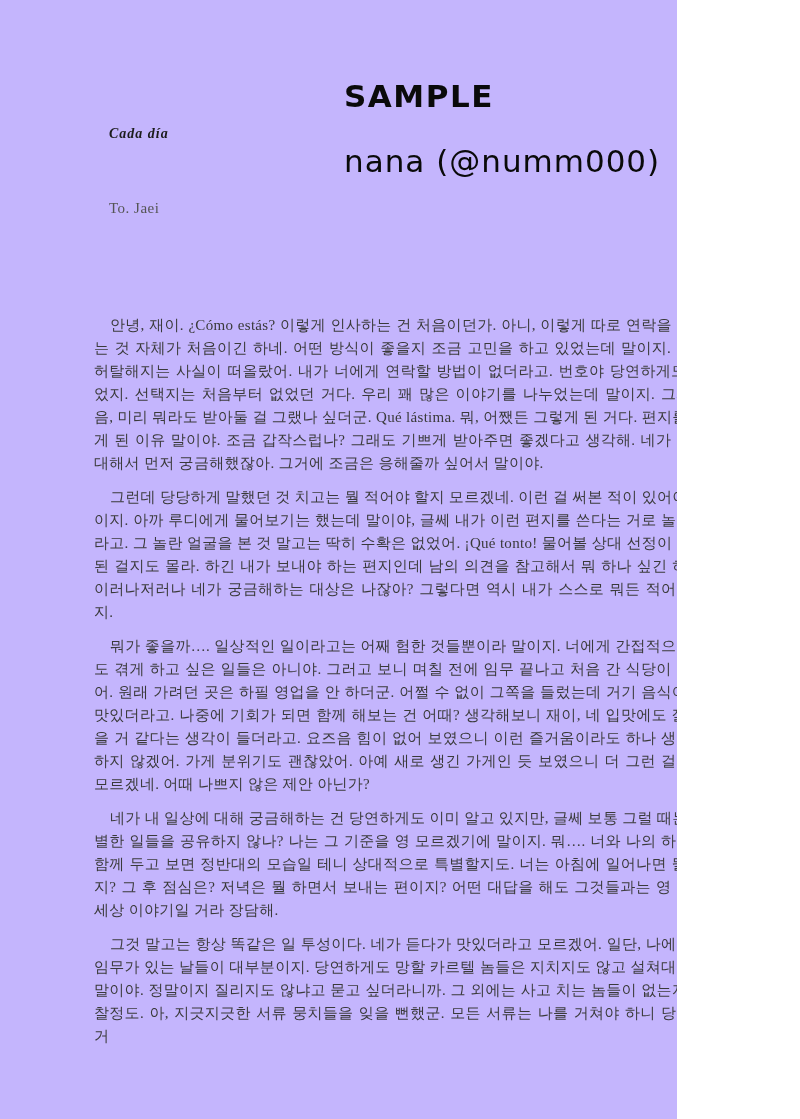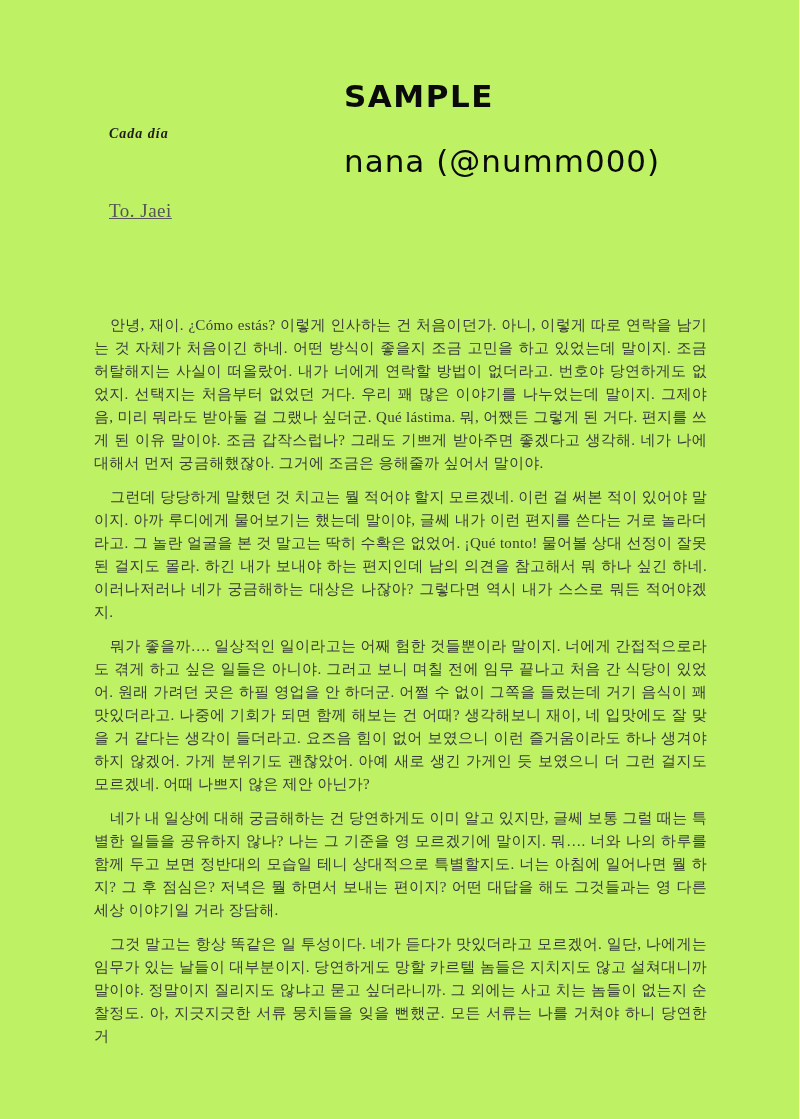--- a/index.html
+++ b/index.html
@@ -2,23 +2,23 @@
 <html lang="ko"><head>
 <meta charset="utf-8">
 <style>
   html, body {
     margin: 0;
     padding: 0;
     background: #ffffff;
   }
   .page {
     position: relative;
-    width: 799px;
+    width: 677px;
     height: 1119px;
-    background: #bef264;
+    background: #c4b5fd;
     overflow: hidden;
     font-family: "Liberation Serif", "DejaVu Serif", serif;
   }
   .watermark {
     position: absolute;
     left: 344px;
     top: 78px;
     font-family: "DejaVu Sans", "Liberation Sans", sans-serif;
     font-weight: 700;
     font-size: 31px;
@@ -47,25 +47,24 @@
     font-size: 31px;
     letter-spacing: 1px;
     color: #0a0a0a;
     white-space: nowrap;
   }
   .salutation {
     position: absolute;
     left: 109px;
     top: 200px;
     font-family: "Liberation Serif", "DejaVu Serif", serif;
-    font-size: 19px;
+    font-size: 15px;
     letter-spacing: 0.5px;
     color: #555555;
     white-space: nowrap;
-    text-decoration: underline;
   }
   .letter-body {
     position: absolute;
     left: 94px;
     top: 283px;
     width: 613px;
     font-family: "Liberation Serif", "DejaVu Serif", serif;
     font-size: 15px;
     line-height: 23px;
     color: #3a3a3a;

